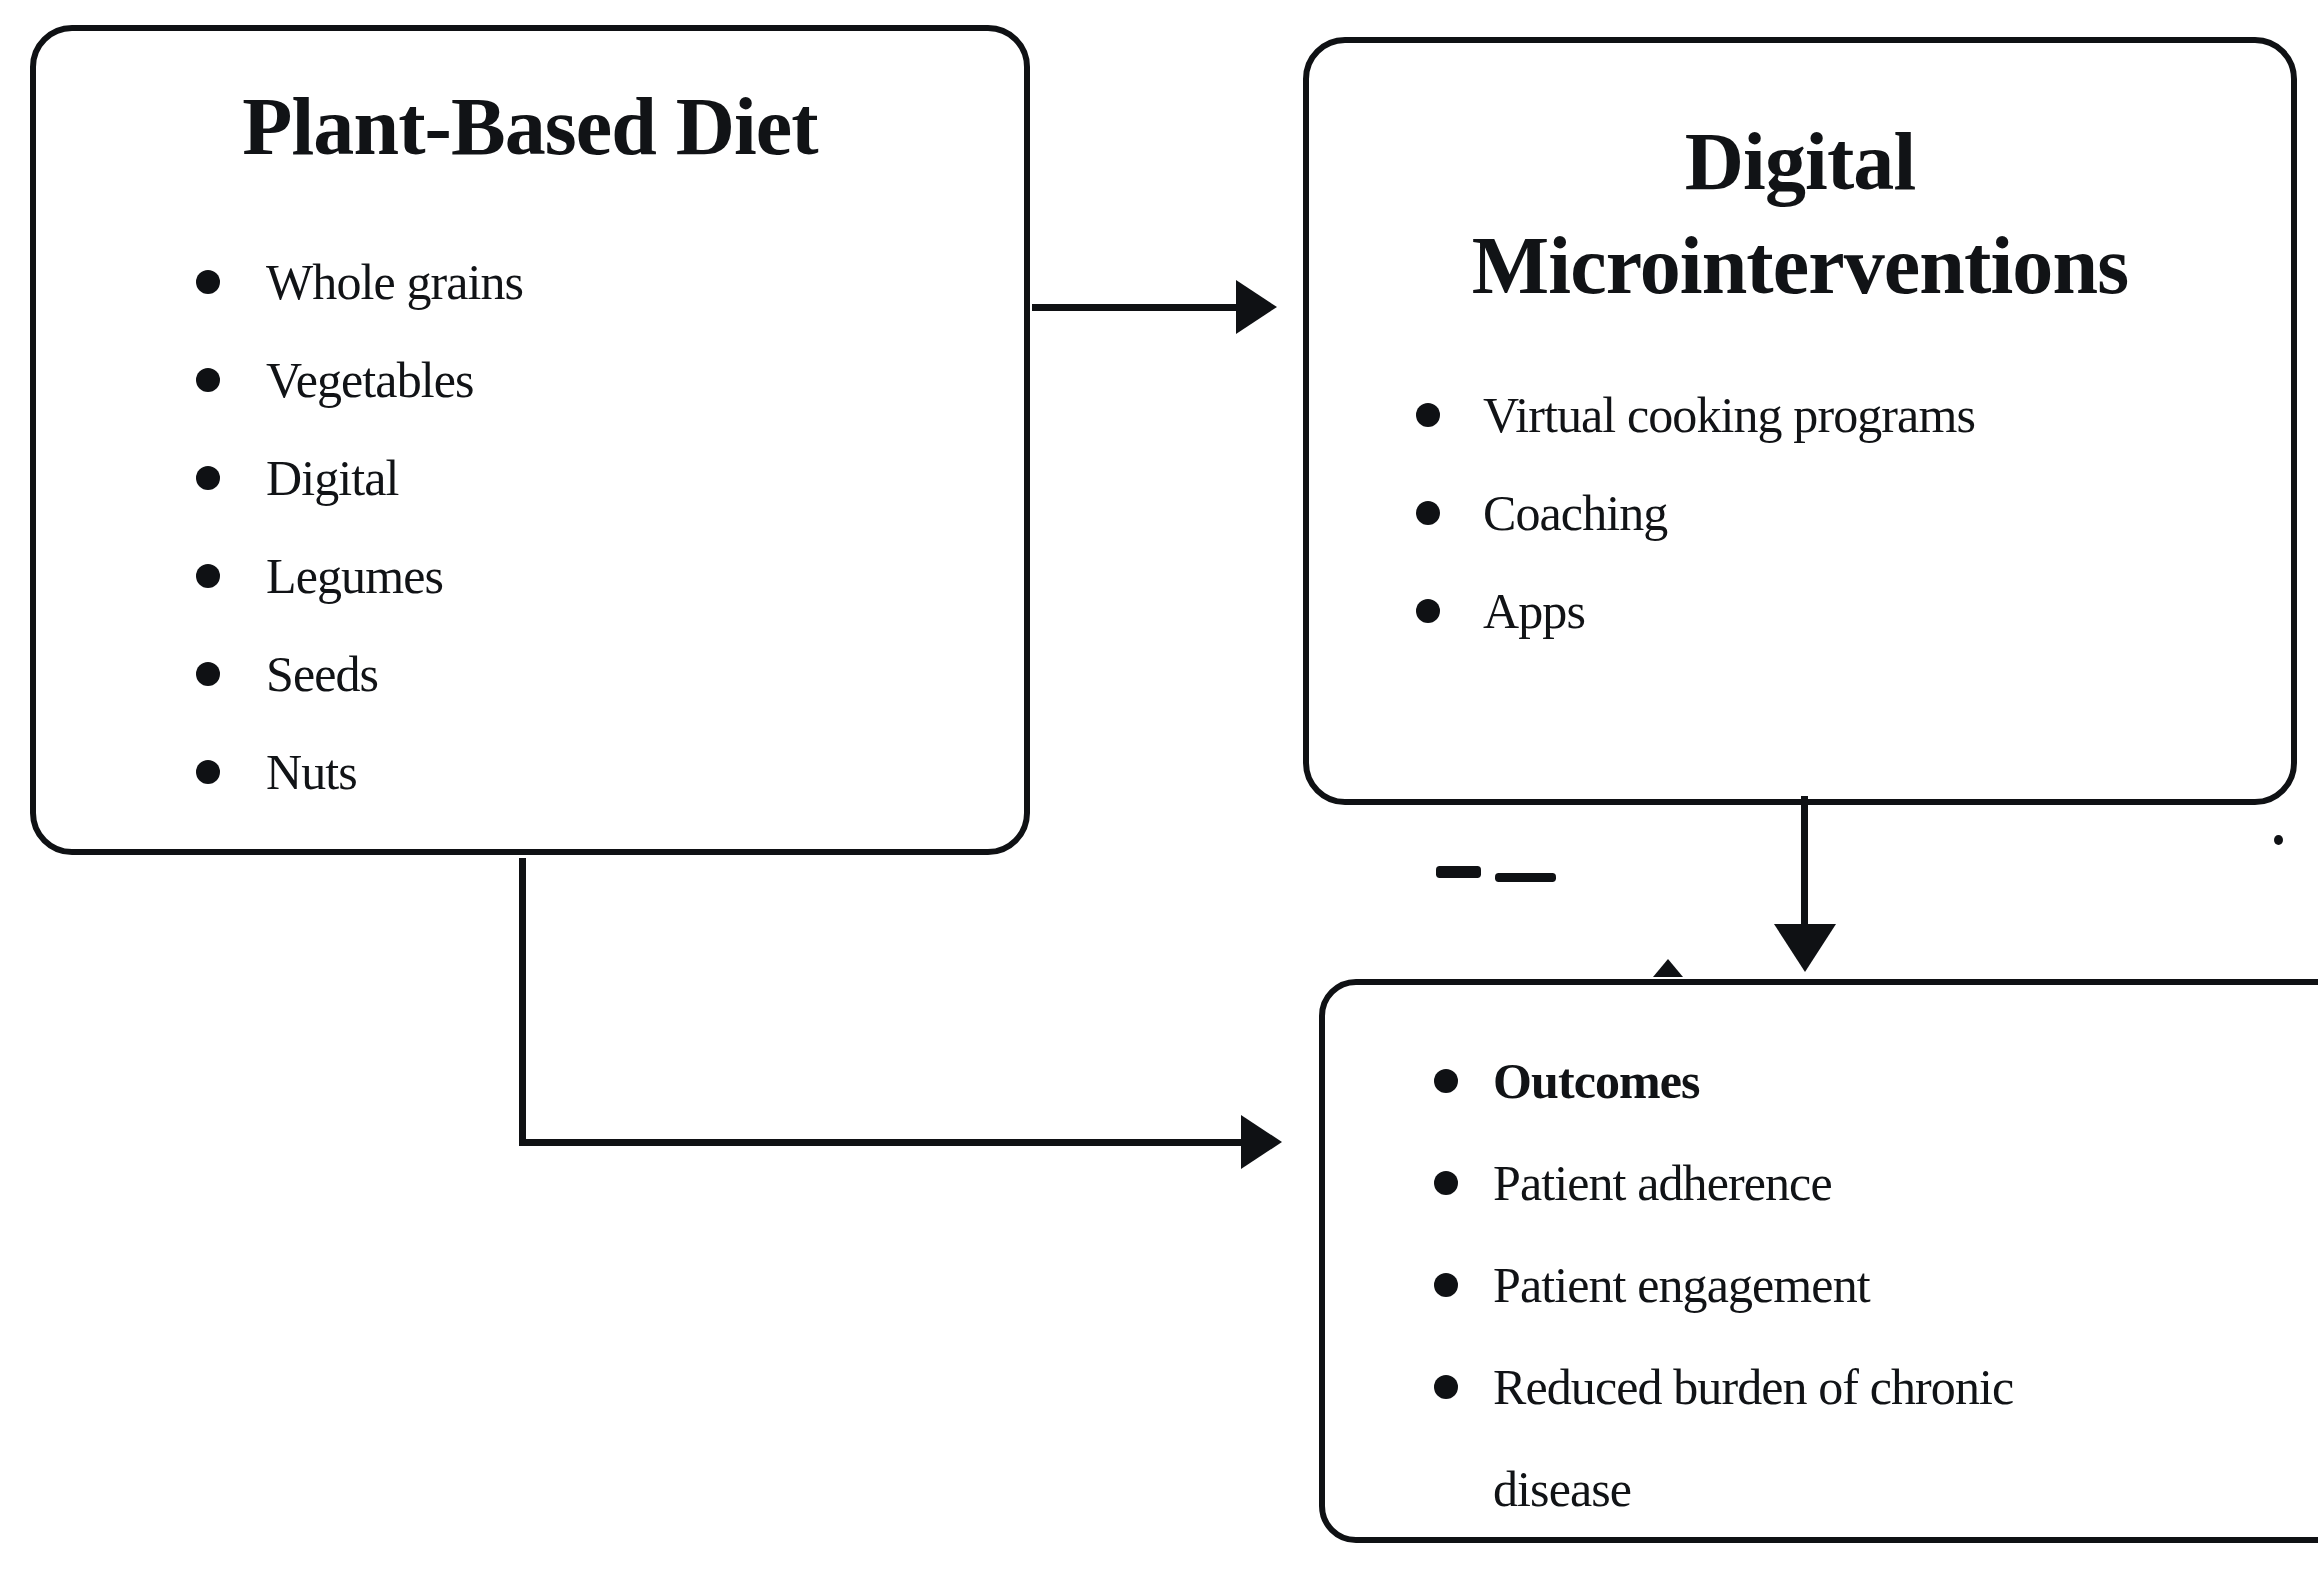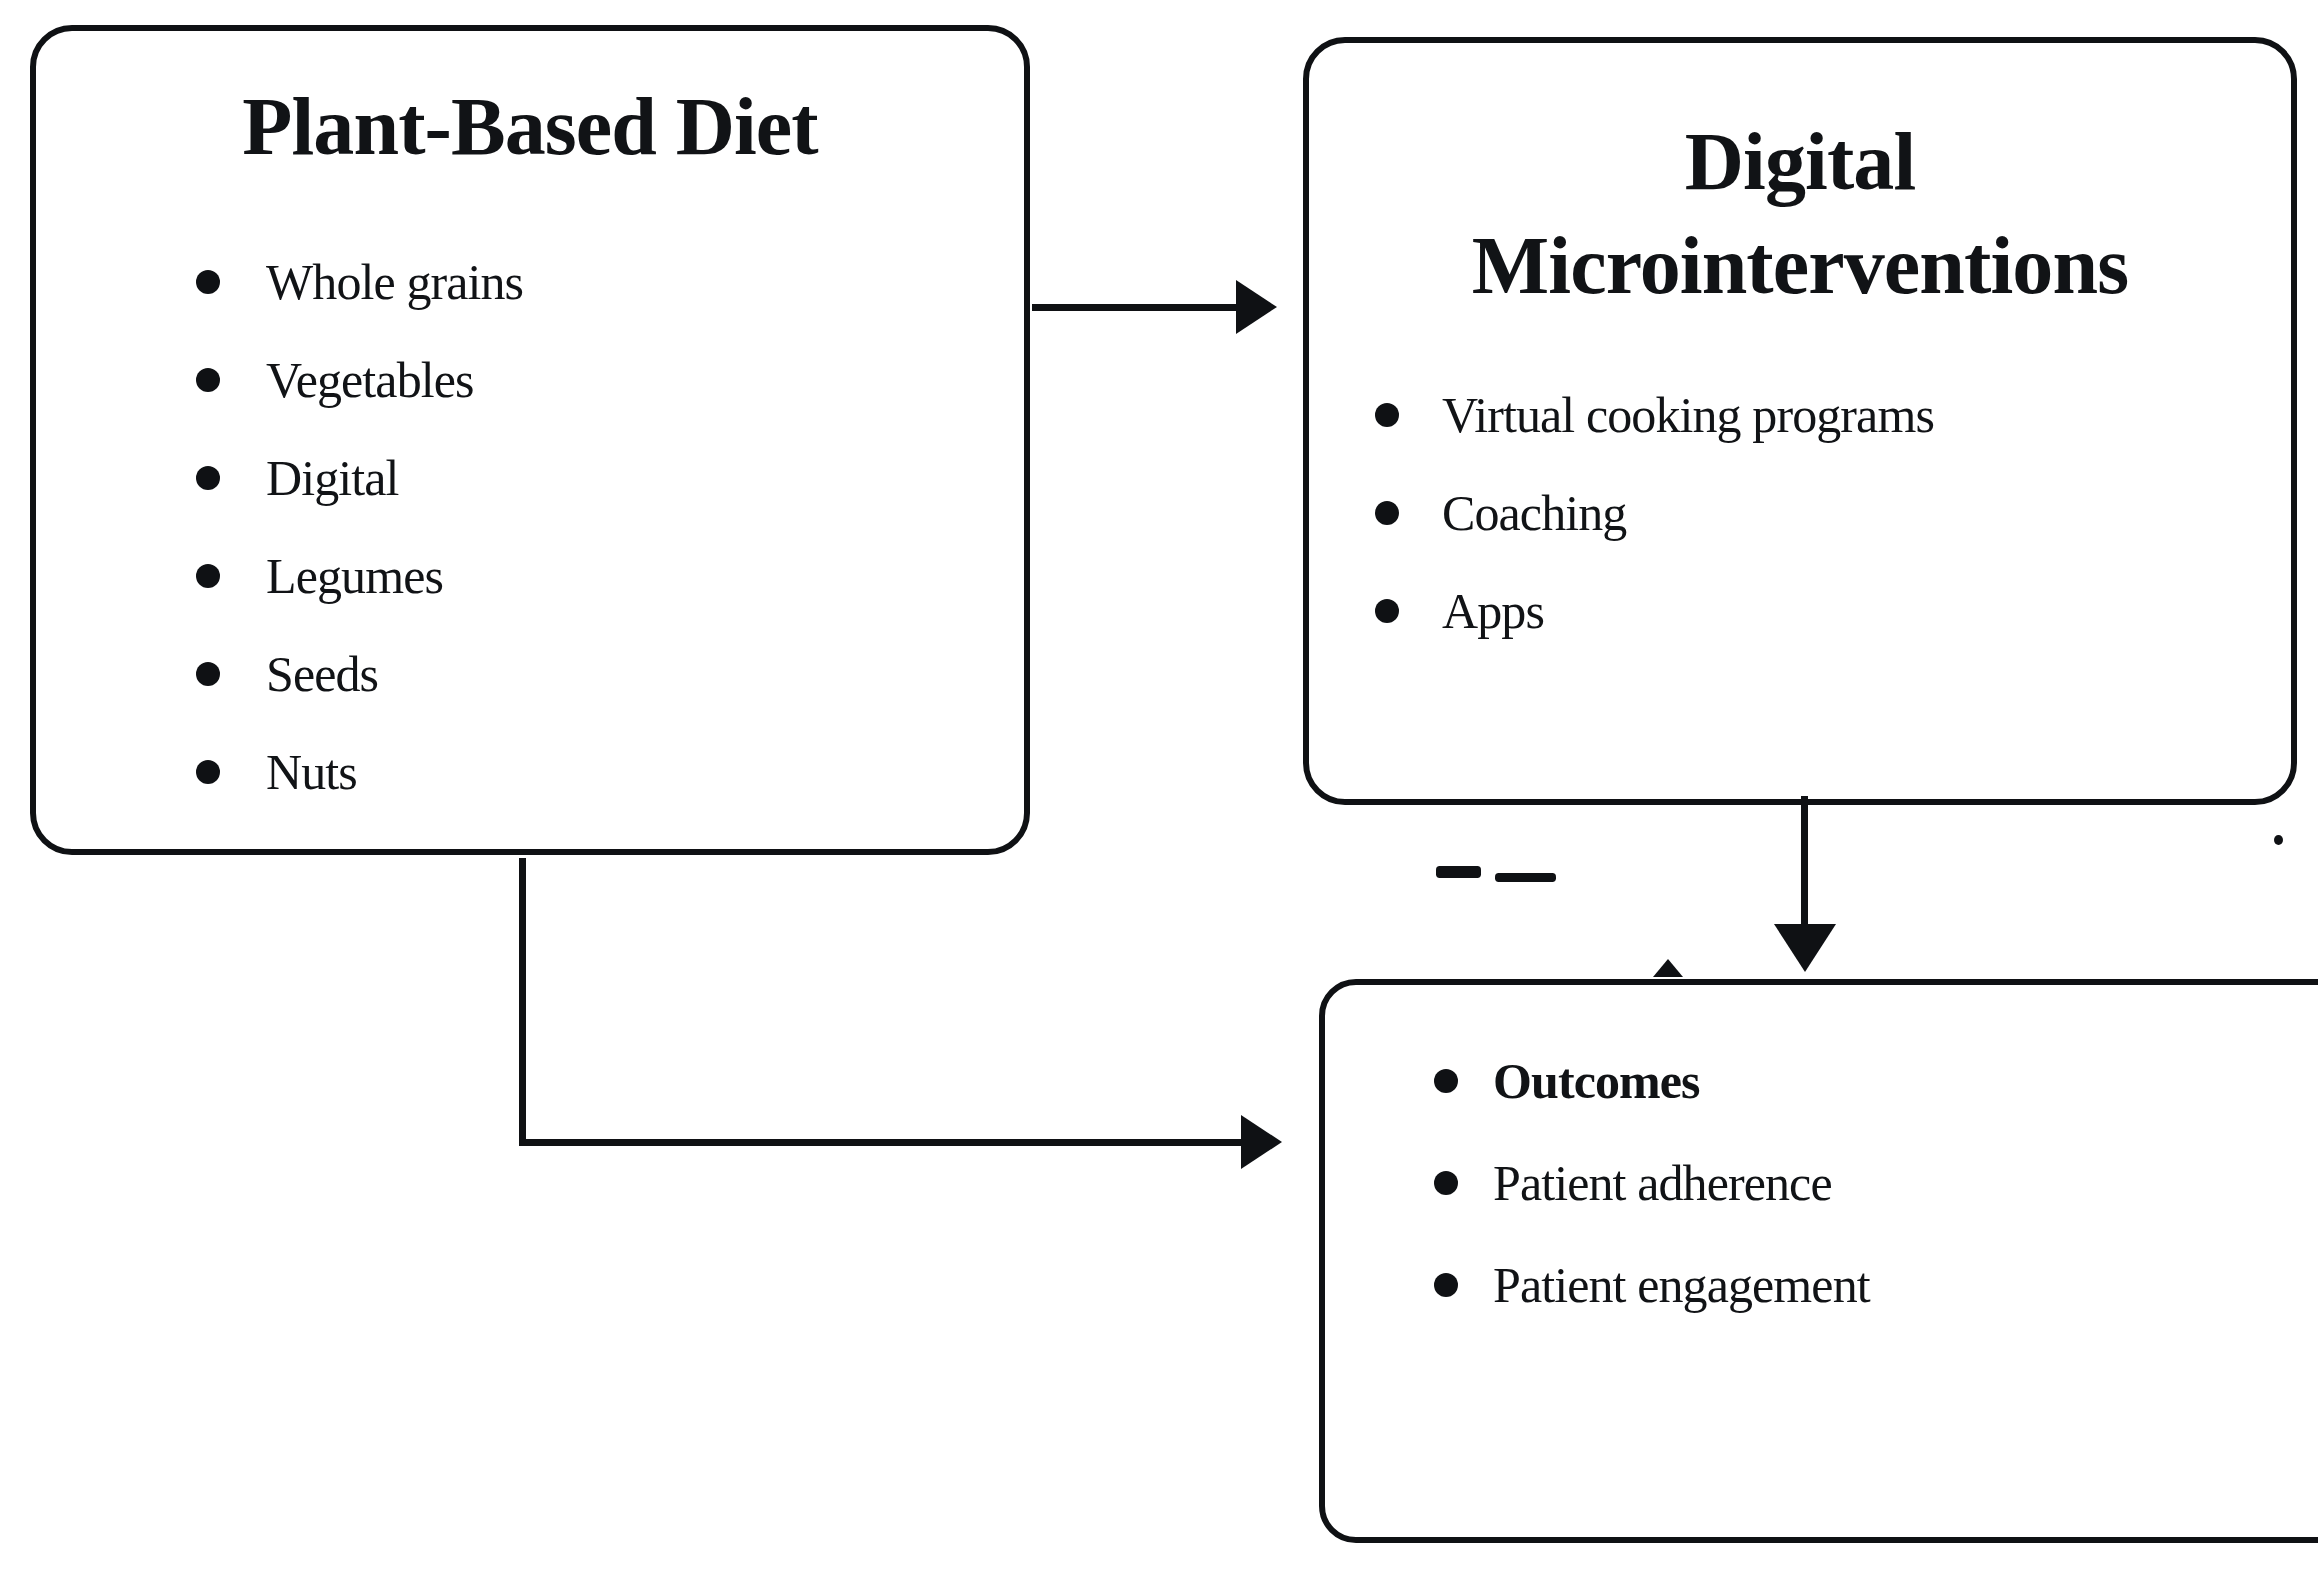--- a/index.html
+++ b/index.html
@@ -45,21 +45,21 @@
     background: #0f1114;
   }
   
   .box-a { left: 30px; top: 25px; width: 1000px; height: 830px; }
   .box-a .box-title { margin-top: 54px; }
   .box-a ul { margin: 65px 0 0 0; padding-left: 160px; }
   .box-a li { padding-left: 70px; }
   
   .box-b { left: 1303px; top: 37px; width: 994px; height: 768px; }
   .box-b .box-title { margin-top: 67px; }
-  .box-b ul { margin: 48px 0 0 0; padding-left: 66px; }
+  .box-b ul { margin: 48px 0 0 0; padding-left: 107px; }
   .box-b li { padding-left: 67px; max-width: 724px; }
   
   .box-c { left: 1319px; top: 979px; width: 1142px; height: 564px; border-radius: 37px; }
   .box-c ul { margin: 45px 0 0 0; padding-left: 109px; }
   .box-c ul li { line-height: 102px; padding-left: 59px; max-width: 709px; }
   .box-c ul li::before { top: 39px; }
   .bold-item { font-weight: 700; font-size: 74px; }
   
   .shaft { position: absolute; background: #0f1114; }
   .arrowhead { position: absolute; width: 0; height: 0; }
@@ -112,20 +112,21 @@
       <li>Coaching</li>
       <li>Apps</li>
     </ul>
   </div>
 
   <div class="dbox box-c">
     <ul class="blist">
       <li class="bold-item">Outcomes</li>
       <li>Patient adherence</li>
       <li>Patient engagement</li>
+      <li>Reduced burden of chronic disease</li>
     </ul>
   </div>
 
   <div class="shaft arrow1-shaft"></div>
   <div class="arrowhead head-right arrow1-head"></div>
 
   <div class="shaft elbow-v"></div>
   <div class="shaft elbow-h"></div>
   <div class="arrowhead head-right elbow-head"></div>
 

